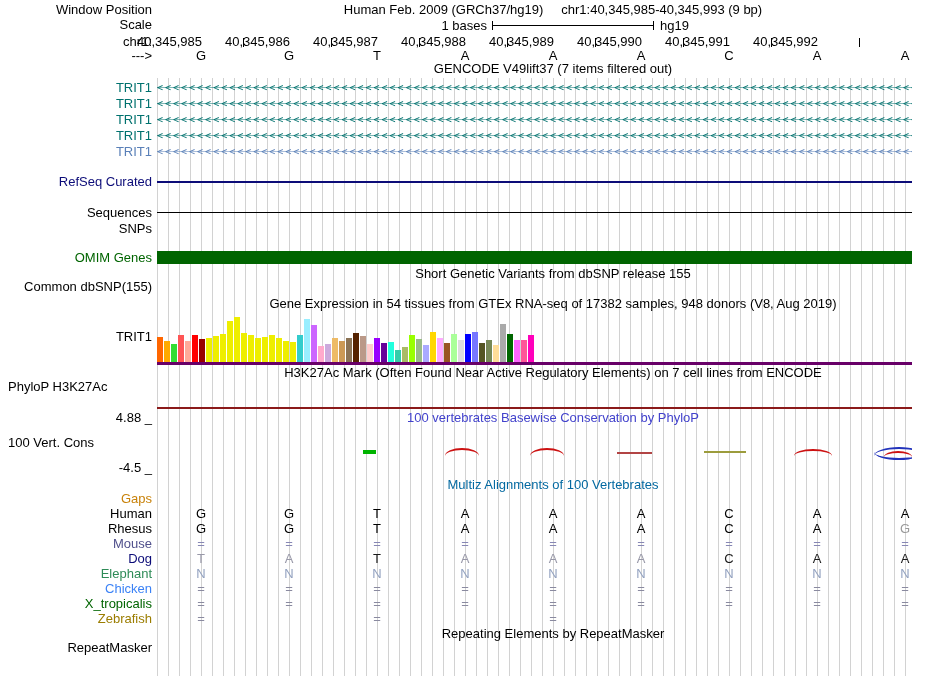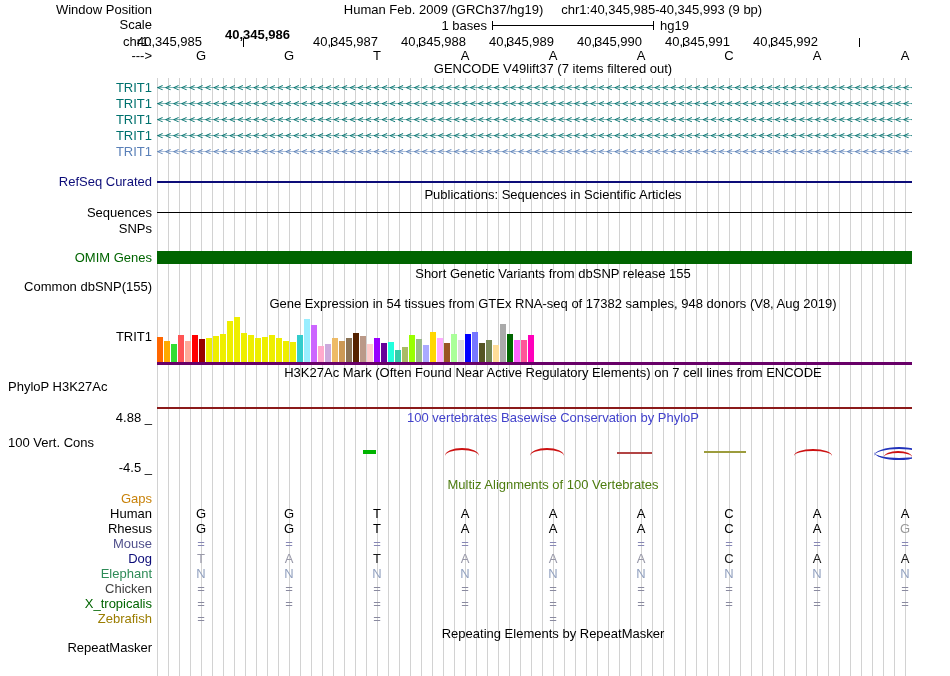--- a/index.html
+++ b/index.html
@@ -47,21 +47,20 @@
   <div style="position:absolute;top:18px;left:660px">hg19</div>
 
   <div class="lbl" style="top:35px">chr1:</div>
   <div class="lbl" style="top:49px">---&gt;</div>
 
   <div class="title" style="top:62px">GENCODE V49lift37 (7 items filtered out)</div>
 
   <div class="lbl" style="top: 175px; color: rgb(12, 12, 120);">RefSeq Curated</div>
   <div class="hline" style="top: 181px; height: 2px; background: rgb(12, 12, 120);"></div>
 
-  <div class="title" style="top:188px">Publications: Sequences in Scientific Articles</div>
   <div class="lbl" style="top:206px">Sequences</div>
   <div class="hline" style="top: 212px; height: 1px; background: rgb(0, 0, 0);"></div>
   <div class="lbl" style="top:222px">SNPs</div>
 
   <div class="lbl" style="top: 251px; color: rgb(0, 100, 0);">OMIM Genes</div>
   <div class="hline" style="top: 251px; height: 13px; background: rgb(0, 100, 0);"></div>
 
   <div class="title" style="top:267px">Short Genetic Variants from dbSNP release 155</div>
   <div class="lbl" style="top:280px">Common dbSNP(155)</div>
 
@@ -127,28 +126,28 @@
 
   <div class="title" style="top:366px">H3K27Ac Mark (Often Found Near Active Regulatory Elements) on 7 cell lines from ENCODE</div>
   <div class="lbl-left" style="top:380px">PhyloP H3K27Ac</div>
   <div class="hline" style="top: 407px; height: 2px; background: rgb(139, 26, 26);"></div>
 
   <div class="lbl" style="top:411px">4.88 _</div>
   <div class="title" style="top: 411px; color: rgb(66, 66, 204);">100 vertebrates Basewise Conservation by PhyloP</div>
   <div class="lbl-left" style="top:436px">100 Vert. Cons</div>
   <div class="lbl" style="top:461px">-4.5 _</div>
 
-  <div class="title" style="top: 478px; color: #4d7c0f;">Multiz Alignments of 100 Vertebrates</div>
+  <div class="title" style="top: 478px; color: #0369a1;">Multiz Alignments of 100 Vertebrates</div>
 
   <div class="title" style="top:627px">Repeating Elements by RepeatMasker</div>
   <div class="lbl" style="top:641px">RepeatMasker</div>
 
 <div class="coord" style="top: 35px; right: 710px;">40,345,985</div>
     <div class="vtick" style="left: 243px; top: 38px; height: 9px;"></div>
-    <div class="coord" style="top: 28px; right: 622px; font-weight: bold;">40,345,986</div>
+    <div class="coord" style="top: 35px; right: 622px;">40,345,986</div>
     <div class="vtick" style="left: 331px; top: 38px; height: 9px;"></div>
     <div class="coord" style="top: 35px; right: 534px;">40,345,987</div>
     <div class="vtick" style="left: 419px; top: 38px; height: 9px;"></div>
     <div class="coord" style="top: 35px; right: 446px;">40,345,988</div>
     <div class="vtick" style="left: 507px; top: 38px; height: 9px;"></div>
     <div class="coord" style="top: 35px; right: 358px;">40,345,989</div>
     <div class="vtick" style="left: 595px; top: 38px; height: 9px;"></div>
     <div class="coord" style="top: 35px; right: 270px;">40,345,990</div>
     <div class="vtick" style="left: 683px; top: 38px; height: 9px;"></div>
     <div class="coord" style="top: 35px; right: 182px;">40,345,991</div>
@@ -242,21 +241,21 @@
     <div class="lbl" style="top: 567px; color: rgb(46, 139, 87);">Elephant</div>
     <div class="cell" style="top: 567px; left: 157px; width: 88px; color: rgb(147, 162, 192);">N</div>
     <div class="cell" style="top: 567px; left: 245px; width: 88px; color: rgb(147, 162, 192);">N</div>
     <div class="cell" style="top: 567px; left: 333px; width: 88px; color: rgb(147, 162, 192);">N</div>
     <div class="cell" style="top: 567px; left: 421px; width: 88px; color: rgb(147, 162, 192);">N</div>
     <div class="cell" style="top: 567px; left: 509px; width: 88px; color: rgb(147, 162, 192);">N</div>
     <div class="cell" style="top: 567px; left: 597px; width: 88px; color: rgb(147, 162, 192);">N</div>
     <div class="cell" style="top: 567px; left: 685px; width: 88px; color: rgb(147, 162, 192);">N</div>
     <div class="cell" style="top: 567px; left: 773px; width: 88px; color: rgb(147, 162, 192);">N</div>
     <div class="cell" style="top: 567px; left: 861px; width: 88px; color: rgb(147, 162, 192);">N</div>
-    <div class="lbl" style="top: 582px; color: #404040;">Chicken</div>
+    <div class="lbl" style="top: 582px; color: #3b82f6;">Chicken</div>
     <div class="cell" style="top: 582px; left: 157px; width: 88px; color: rgb(138, 138, 160);">=</div>
     <div class="cell" style="top: 582px; left: 245px; width: 88px; color: rgb(138, 138, 160);">=</div>
     <div class="cell" style="top: 582px; left: 333px; width: 88px; color: rgb(138, 138, 160);">=</div>
     <div class="cell" style="top: 582px; left: 421px; width: 88px; color: rgb(138, 138, 160);">=</div>
     <div class="cell" style="top: 582px; left: 509px; width: 88px; color: rgb(138, 138, 160);">=</div>
     <div class="cell" style="top: 582px; left: 597px; width: 88px; color: rgb(138, 138, 160);">=</div>
     <div class="cell" style="top: 582px; left: 685px; width: 88px; color: rgb(138, 138, 160);">=</div>
     <div class="cell" style="top: 582px; left: 773px; width: 88px; color: rgb(138, 138, 160);">=</div>
     <div class="cell" style="top: 582px; left: 861px; width: 88px; color: rgb(138, 138, 160);">=</div>
     <div class="lbl" style="top: 597px; color: rgb(0, 100, 0);">X_tropicalis</div>

